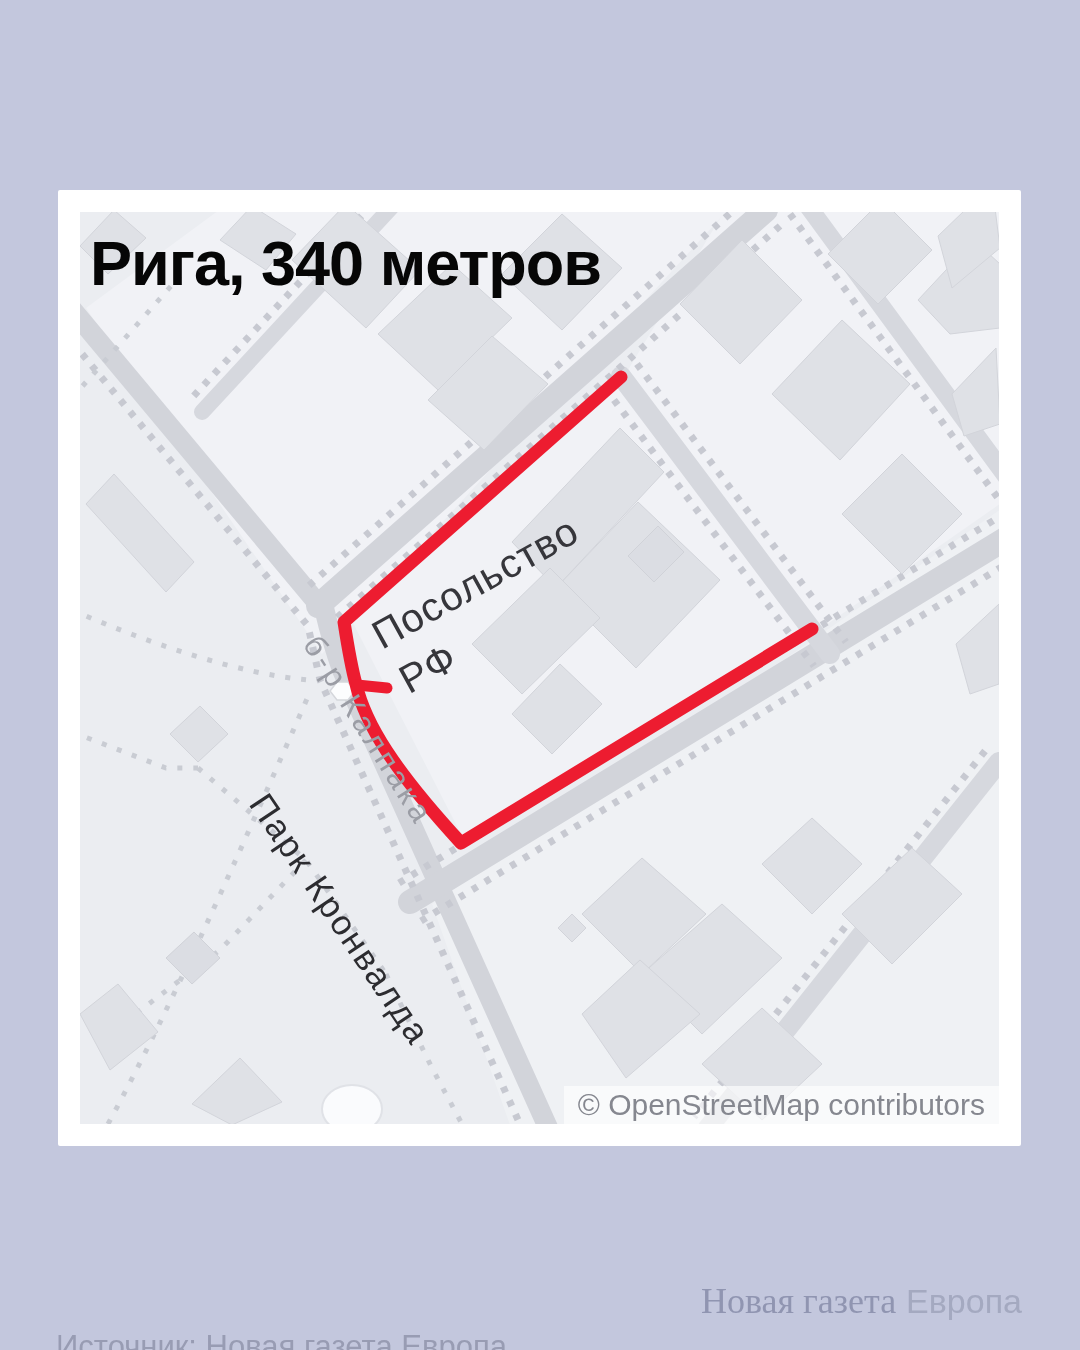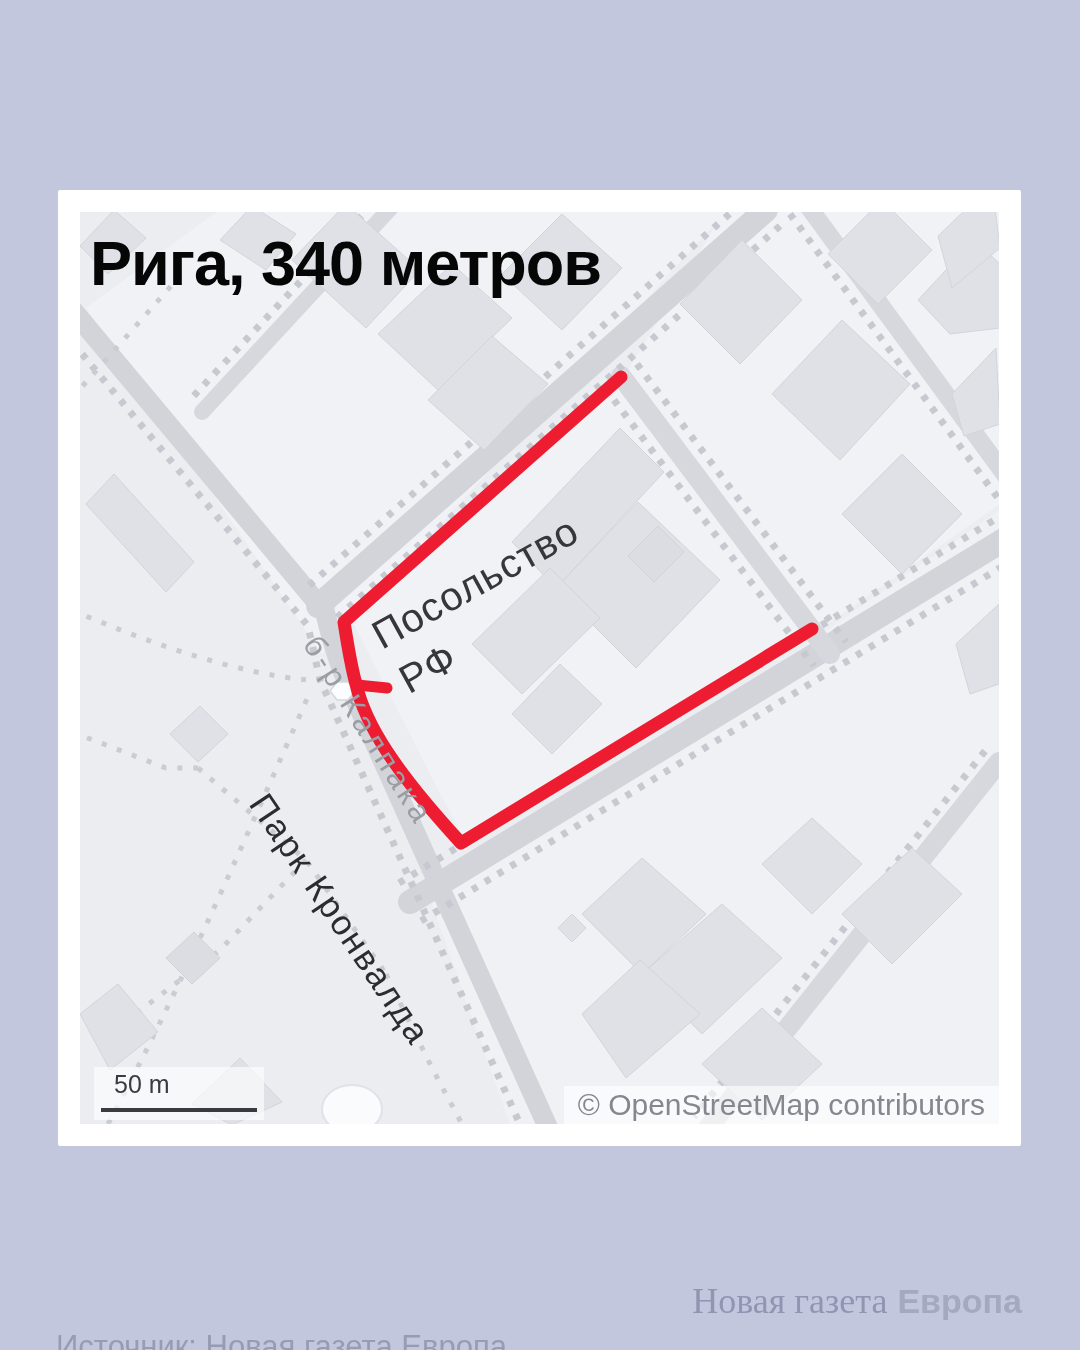--- a/index.html
+++ b/index.html
@@ -12,21 +12,21 @@
              letter-spacing:-1px;line-height:1.05;}
   .scale-box{position:absolute;left:14px;top:855px;width:170px;height:53px;background:rgba(255,255,255,.62);}
   .scale-label{position:absolute;left:20px;top:3px;font-size:25px;color:#3a3a40;}
   .scale-bar{position:absolute;left:7px;bottom:8px;width:156px;height:4px;background:#3a3a40;}
   .attr-box{position:absolute;right:0;bottom:0;height:38px;background:rgba(255,255,255,.62);
             padding:0 14px;display:flex;align-items:center;}
   .attr-text{font-size:30px;color:#85878f;text-align:center;}
   .footer-source{position:absolute;left:56px;top:1283px;font-size:31px;color:#989cb3;margin-top:46px;}
   .footer-logo{position:absolute;right:58px;top:1280px;white-space:nowrap;}
   .logo-bold{font-family:"Liberation Serif",serif;font-weight:400;font-size:36px;color:#9095b1;}
-  .logo-light{font-family:"Liberation Sans",sans-serif;font-weight:700;font-size:34px;color:#a4a9c0;margin-left:10px;}
+  .logo-light{font-family:"Liberation Sans",sans-serif;font-weight:400;font-size:34px;color:#a4a9c0;margin-left:10px;}
   .road{stroke:#d2d4da;fill:none;stroke-linecap:round;}
   .road-minor{stroke:#d6d8de;fill:none;stroke-linecap:round;}
   .dots{stroke:#c7c9d1;fill:none;stroke-width:7;stroke-dasharray:6 9;}
   .ppath{stroke:#c9ccd3;fill:none;stroke-width:5;stroke-dasharray:5 11;}
   .bld{fill:#dfe1e6;stroke:#d2d4da;stroke-width:1;}
   .bld2{fill:#dbdde3;stroke:#d0d2d8;stroke-width:1;}
   .under{fill:#f1f2f6;}
   .under2{fill:#eff1f4;}
 </style>
 </head>
@@ -126,24 +126,20 @@
         <text transform="translate(302,438) rotate(-29)" font-size="40" fill="#36363b" style="letter-spacing:1px;">
           <tspan x="0" dy="0">Посольство</tspan>
           <tspan x="2" dy="52">РФ</tspan>
         </text>
         <text transform="translate(222,432) rotate(58)" font-size="31" fill="#9b9da5" style="letter-spacing:4px;">б-р Калпака</text>
         <text transform="translate(168,592) rotate(56)" font-size="35" fill="#2c2c30" style="letter-spacing:2px;">Парк Кронвалда</text>
       </svg>
 
       <div class="map-title">Рига, 340 метров</div>
 
-      <div class="scale-box">
-        <div class="scale-label">50 m</div>
-        <div class="scale-bar"></div>
-      </div>
 
       <div class="attr-box">
         <span class="attr-text">© OpenStreetMap contributors</span>
       </div>
     </div>
   </div>
 
   <div class="footer-source">Источник: Новая газета Европа</div>
   <div class="footer-logo">
     <span class="logo-bold">Новая газета</span><span class="logo-light">Европа</span>

